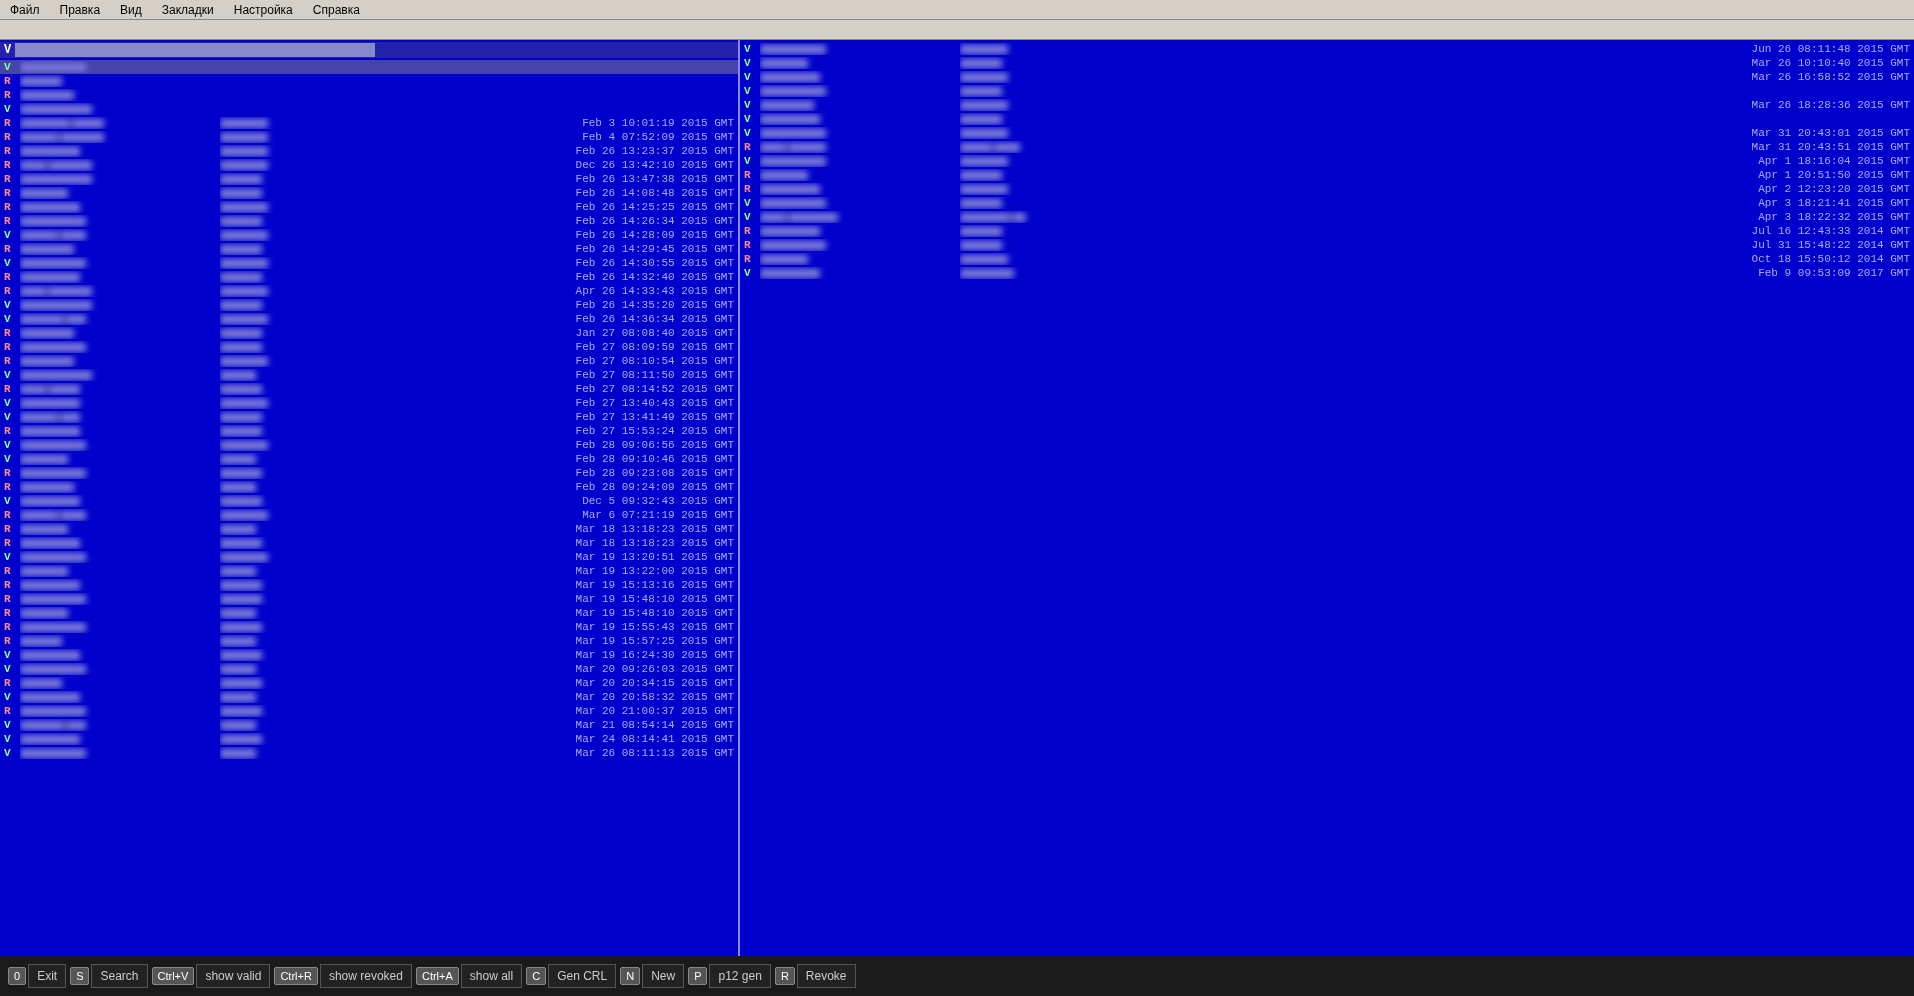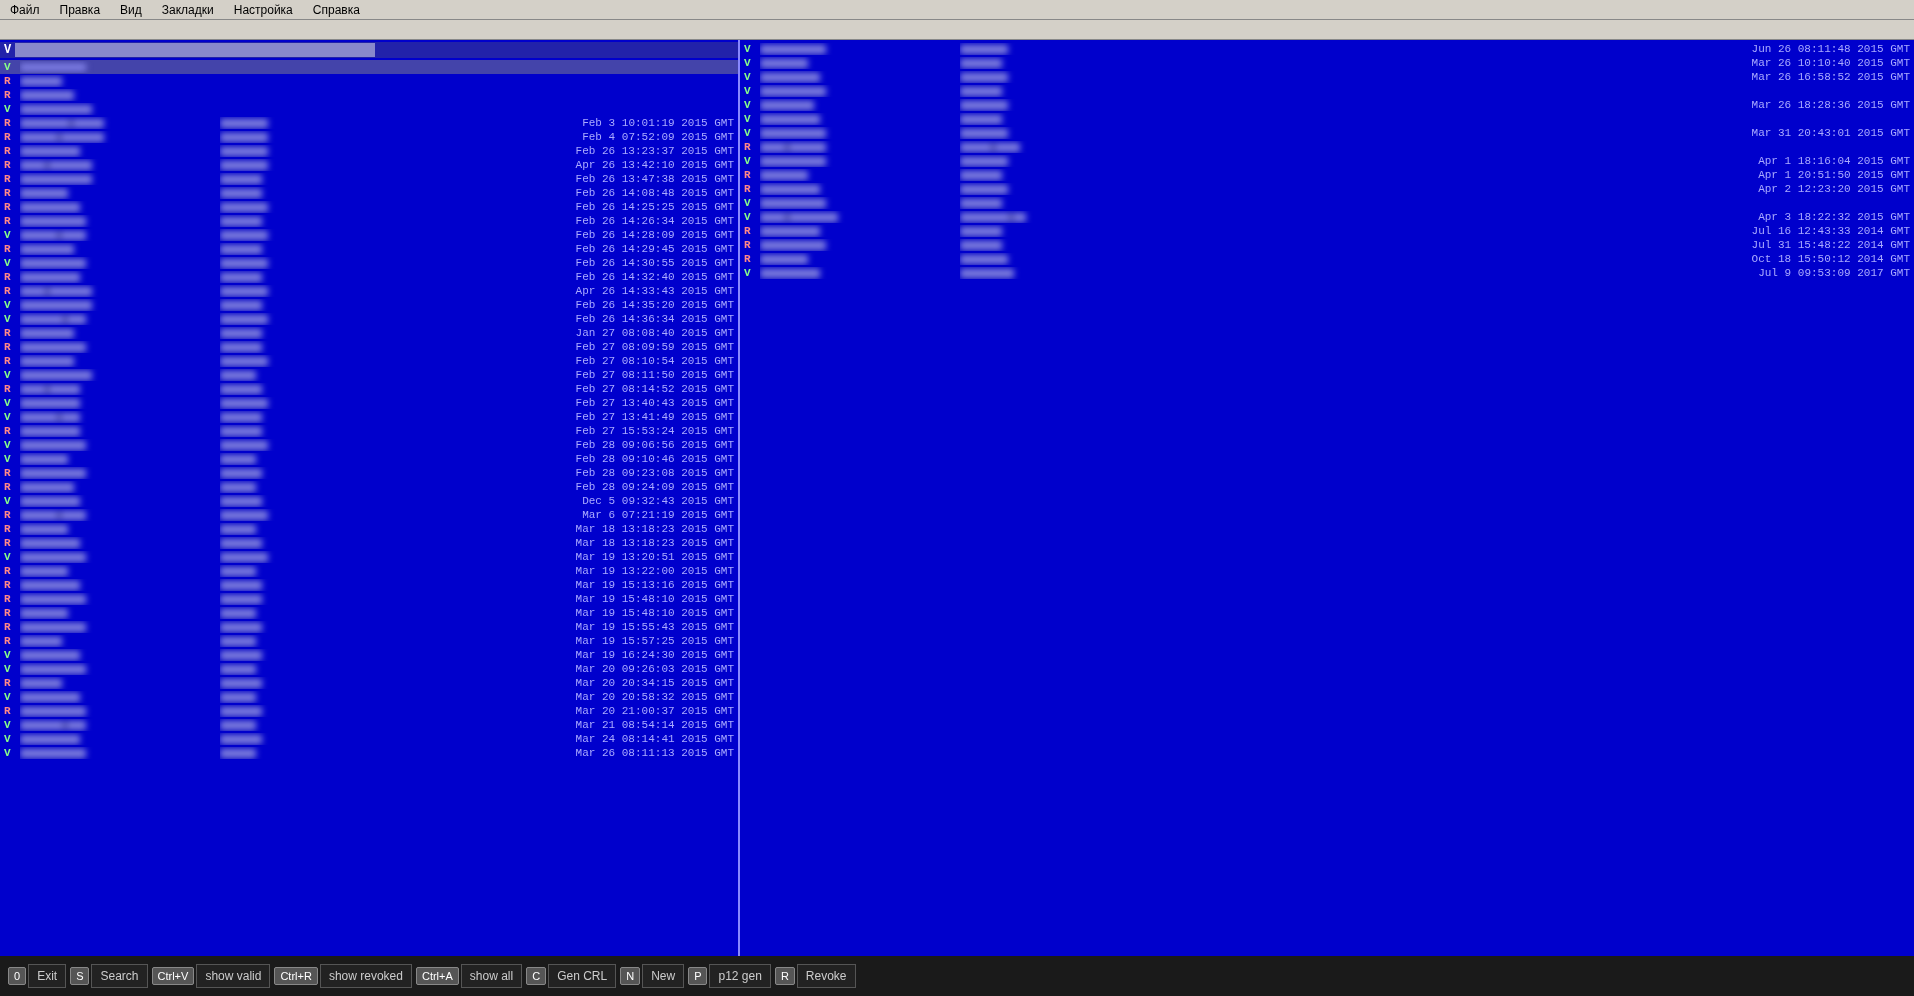--- a/index.html
+++ b/index.html
@@ -236,21 +236,21 @@
         <div class="cert-row">
           <span class="status-col" style="color: rgb(255, 136, 136);">R</span>
           <span class="name-col"><span class="blur-text" style="font-size:10px;">■■■■■■■■■■</span></span>
           <span class="issuer-col"><span class="blur-text" style="font-size:10px;">■■■■■■■■</span></span>
           <span class="date-col">Feb 26 13:23:37 2015 GMT</span>
         </div>
         <div class="cert-row">
           <span class="status-col" style="color: rgb(255, 136, 136);">R</span>
           <span class="name-col"><span class="blur-text" style="font-size:10px;">■■■■ ■■■■■■■</span></span>
           <span class="issuer-col"><span class="blur-text" style="font-size:10px;">■■■■■■■■</span></span>
-          <span class="date-col">Apr 26 13:42:10 2015 GMT</span>
+          <span class="date-col">Dec 26 13:42:10 2015 GMT</span>
         </div>
         <div class="cert-row">
           <span class="status-col" style="color: rgb(255, 136, 136);">R</span>
           <span class="name-col"><span class="blur-text" style="font-size:10px;">■■■■■■■■■■■■</span></span>
           <span class="issuer-col"><span class="blur-text" style="font-size:10px;">■■■■■■■</span></span>
           <span class="date-col">Feb 26 13:47:38 2015 GMT</span>
         </div>
         <div class="cert-row">
           <span class="status-col" style="color: rgb(255, 136, 136);">R</span>
           <span class="name-col"><span class="blur-text" style="font-size:10px;">■■■■■■■■</span></span>
@@ -539,20 +539,21 @@
         <div class="cert-row">
           <span class="status-col" style="color: rgb(136, 255, 136);">V</span>
           <span class="name-col"><span class="blur-text" style="font-size:10px;">■■■■■■■■■■■</span></span>
           <span class="issuer-col"><span class="blur-text" style="font-size:10px;">■■■■■■■■</span></span>
           <span class="date-col">Mar 31 20:43:01 2015 GMT</span>
         </div>
         <div class="cert-row">
           <span class="status-col" style="color: rgb(255, 136, 136);">R</span>
           <span class="name-col"><span class="blur-text" style="font-size:10px;">■■■■ ■■■■■■</span></span>
           <span class="issuer-col"><span class="blur-text" style="font-size:10px;">■■■■■ ■■■■</span></span>
+          <span class="date-col">Mar 31 20:43:51 2015 GMT</span>
         </div>
         <div class="cert-row">
           <span class="status-col" style="color: rgb(136, 255, 136);">V</span>
           <span class="name-col"><span class="blur-text" style="font-size:10px;">■■■■■■■■■■■</span></span>
           <span class="issuer-col"><span class="blur-text" style="font-size:10px;">■■■■■■■■</span></span>
           <span class="date-col">Apr  1 18:16:04 2015 GMT</span>
         </div>
         <div class="cert-row">
           <span class="status-col" style="color: rgb(255, 136, 136);">R</span>
           <span class="name-col"><span class="blur-text" style="font-size:10px;">■■■■■■■■</span></span>
@@ -562,20 +563,21 @@
         <div class="cert-row">
           <span class="status-col" style="color: rgb(255, 136, 136);">R</span>
           <span class="name-col"><span class="blur-text" style="font-size:10px;">■■■■■■■■■■</span></span>
           <span class="issuer-col"><span class="blur-text" style="font-size:10px;">■■■■■■■■</span></span>
           <span class="date-col">Apr  2 12:23:20 2015 GMT</span>
         </div>
         <div class="cert-row">
           <span class="status-col" style="color: rgb(136, 255, 136);">V</span>
           <span class="name-col"><span class="blur-text" style="font-size:10px;">■■■■■■■■■■■</span></span>
           <span class="issuer-col"><span class="blur-text" style="font-size:10px;">■■■■■■■</span></span>
+          <span class="date-col">Apr  3 18:21:41 2015 GMT</span>
         </div>
         <div class="cert-row">
           <span class="status-col" style="color: rgb(136, 255, 136);">V</span>
           <span class="name-col"><span class="blur-text" style="font-size:10px;">■■■■ ■■■■■■■■</span></span>
           <span class="issuer-col"><span class="blur-text" style="font-size:10px;">■■■■■■■■ ■■</span></span>
           <span class="date-col">Apr  3 18:22:32 2015 GMT</span>
         </div>
         <div class="cert-row">
           <span class="status-col" style="color: rgb(255, 136, 136);">R</span>
           <span class="name-col"><span class="blur-text" style="font-size:10px;">■■■■■■■■■■</span></span>
@@ -591,21 +593,21 @@
         <div class="cert-row">
           <span class="status-col" style="color: rgb(255, 136, 136);">R</span>
           <span class="name-col"><span class="blur-text" style="font-size:10px;">■■■■■■■■</span></span>
           <span class="issuer-col"><span class="blur-text" style="font-size:10px;">■■■■■■■■</span></span>
           <span class="date-col">Oct 18 15:50:12 2014 GMT</span>
         </div>
         <div class="cert-row">
           <span class="status-col" style="color: rgb(136, 255, 136);">V</span>
           <span class="name-col"><span class="blur-text" style="font-size:10px;">■■■■■■■■■■</span></span>
           <span class="issuer-col"><span class="blur-text" style="font-size:10px;">■■■■■■■■■</span></span>
-          <span class="date-col">Jul  9 09:53:09 2017 GMT</span>
+          <span class="date-col">Feb  9 09:53:09 2017 GMT</span>
         </div>
       </div>
   </div>
 
 </div>
 
 <div id="toolbar">
 <div class="tb-item">
       <span class="tb-key">0</span>
       <span class="tb-label">Exit</span>

